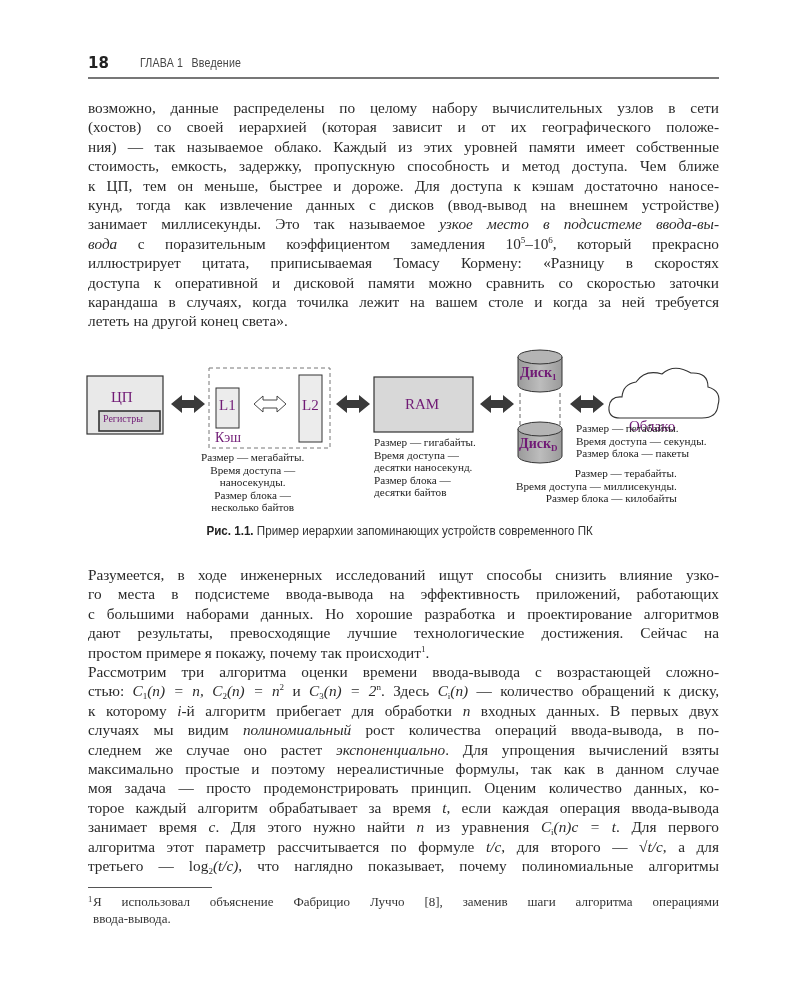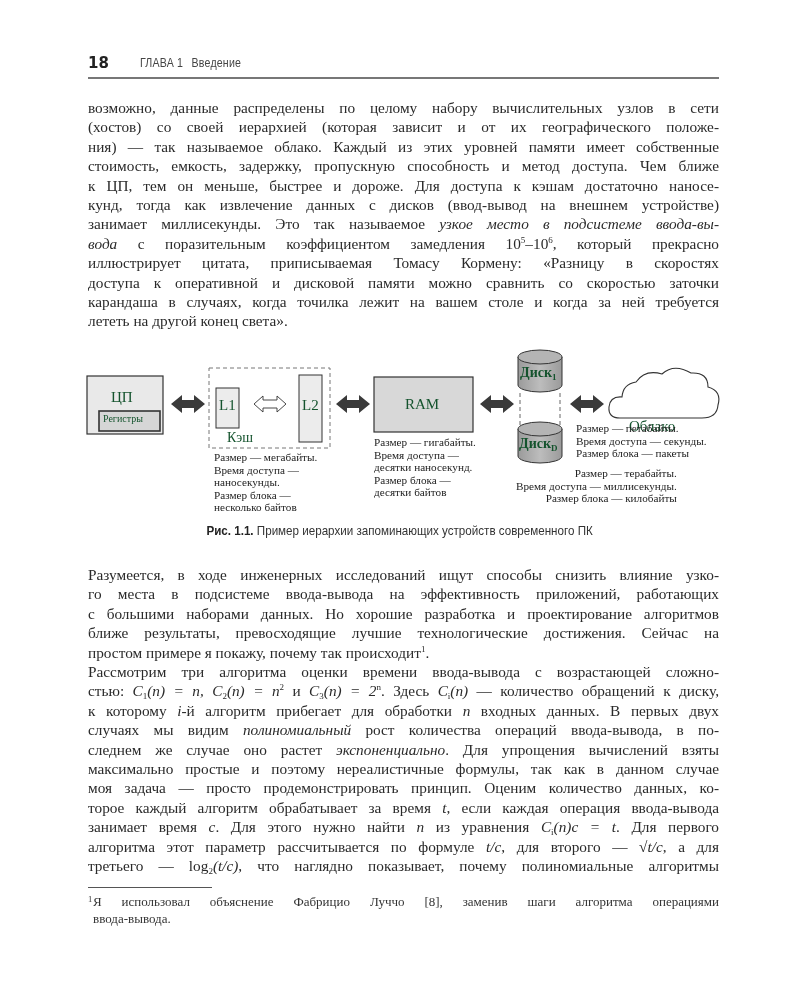--- a/index.html
+++ b/index.html
@@ -12,21 +12,21 @@
   .body-text { position: absolute; left: 88px; width: 631px; font-family: "Liberation Serif", serif; font-size: 15.3px; line-height: 19.4px; color: #2a2a2a; text-align: justify; }
   .body-text .ln { display: block; text-align: justify; text-align-last: justify; white-space: nowrap; }
   .body-text .ln.last { text-align-last: left; }
   .p1 { top: 98px; }
   .p2 { top: 565px; }
   .p3 { top: 662px; }
   em { font-style: italic; }
   sup { font-size: 9px; vertical-align: 6px; line-height: 0; }
   sub { font-size: 9px; vertical-align: -3px; line-height: 0; }
   .diagram { position: absolute; left: 80px; top: 345px; width: 650px; height: 175px; }
-  .dlabel { position: absolute; font-family: "Liberation Serif", serif; color: #14532d; }
+  .dlabel { position: absolute; font-family: "Liberation Serif", serif; color: #701a75; }
   .small { font-size: 11.2px; line-height: 12.6px; color: #222; }
   .caption { position: absolute; left: 0; width: 800px; top: 523px; text-align: center; font-family: "Liberation Sans", sans-serif; font-size: 13.5px; color: #333; }
   .caption span.inner { display: inline-block; transform: scaleX(0.86); }
   .caption b { font-weight: bold; color: #222; }
   .fn-rule { position: absolute; left: 88px; top: 887px; width: 124px; border-top: 1px solid #555; }
   .footnote { position: absolute; left: 88px; top: 893px; width: 631px; font-family: "Liberation Serif", serif; font-size: 13px; line-height: 17px; color: #333; }
   .footnote .fnmark { position: absolute; left: 0; top: -2px; font-size: 8.5px; }
   .footnote .fnbody { margin-left: 5px; }
   .footnote .ln { display: block; text-align: justify; text-align-last: justify; white-space: nowrap; }
   .footnote .ln.last { text-align-last: left; }
@@ -96,27 +96,27 @@
 
       <path d="M 490 59 L 501 50 L 501 55 L 513 55 L 513 50 L 524 59 L 513 68 L 513 63 L 501 63 L 501 68 Z" fill="#3a3a3a"></path>
 
       <path d="M 540 73 Q 528 73 529 62 Q 530 51 542 52 Q 543 39 556 37 Q 565 24 582 29 Q 594 18 611 28 Q 628 27 628 42 Q 642 46 638 60 Q 637 73 622 73 Z" fill="#fff" stroke="#333" stroke-width="1.1"></path>
     </svg>
 
     <div class="dlabel" style="left:31px;top:44px;font-size:15px;">ЦП</div>
     <div class="dlabel" style="left:23px;top:68px;font-size:10px;">Регистры</div>
     <div class="dlabel" style="left:139px;top:52px;font-size:15px;">L1</div>
     <div class="dlabel" style="left:222px;top:52px;font-size:15px;">L2</div>
-    <div class="dlabel" style="left:135px;top:85px;font-size:14px;margin-left:12px;">Кэш</div>
+    <div class="dlabel" style="left:135px;top:85px;font-size:14px;">Кэш</div>
     <div class="dlabel" style="left:325px;top:51px;font-size:15px;">RAM</div>
     <div class="dlabel" style="left:440px;top:20px;font-size:14px;font-weight:bold;"><span>Диск</span><sub>1</sub></div>
     <div class="dlabel" style="left:439px;top:91px;font-size:14px;font-weight:bold;"><span>Диск</span><sub>D</sub></div>
     <div class="dlabel" style="left:549px;top:53px;font-size:15px;margin-top:20px;">Облако</div>
 
-    <div class="dlabel small" style="left:134px;top:106px;">
+    <div class="dlabel small" style="left:121px;top:106px;text-align:center;">
       <div>Размер — мегабайты.</div>
       <div>Время доступа —</div>
       <div>наносекунды.</div>
       <div>Размер блока —</div>
       <div>несколько байтов</div>
     </div>
     <div class="dlabel small" style="left:294px;top:91px;">
       <div>Размер — гигабайты.</div>
       <div>Время доступа —</div>
       <div>десятки наносекунд.</div>
@@ -134,21 +134,21 @@
       <div>Размер блока — пакеты</div>
     </div>
   </div>
 
   <div class="caption"><span class="inner"><b>Рис. 1.1.</b><span> Пример иерархии запоминающих устройств современного ПК</span></span></div>
 
   <div class="body-text p2">
     <span class="ln">Разумеется, в ходе инженерных исследований ищут способы снизить влияние узко-</span>
     <span class="ln">го места в подсистеме ввода-вывода на эффективность приложений, работающих</span>
     <span class="ln">с большими наборами данных. Но хорошие разработка и проектирование алгоритмов</span>
-    <span class="ln">ближе результаты, превосходящие лучшие технологические достижения. Сейчас на</span>
+    <span class="ln">дают результаты, превосходящие лучшие технологические достижения. Сейчас на</span>
     <span class="ln last"><span>простом примере я покажу, почему так происходит</span><sup>1</sup><span>.</span></span>
   </div>
 
   <div class="body-text p3">
     <span class="ln">Рассмотрим три алгоритма оценки времени ввода-вывода с возрастающей сложно-</span>
     <span class="ln"><span>стью: </span><em>C</em><sub>1</sub><em>(n) = n, </em><em>C</em><sub>2</sub><em>(n) = n</em><sup>2</sup><span> и </span><em>C</em><sub>3</sub><em>(n) = 2</em><sup>n</sup><span>. Здесь </span><em>C</em><sub>i</sub><em>(n)</em><span> — количество обращений к диску,</span></span>
     <span class="ln"><span>к которому </span><em>i</em><span>-й алгоритм прибегает для обработки </span><em>n</em><span> входных данных. В первых двух</span></span>
     <span class="ln"><span>случаях мы видим </span><em>полиномиальный</em><span> рост количества операций ввода-вывода, в по-</span></span>
     <span class="ln"><span>следнем же случае оно растет </span><em>экспоненциально</em><span>. Для упрощения вычислений взяты</span></span>
     <span class="ln">максимально простые и поэтому нереалистичные формулы, так как в данном случае</span>

